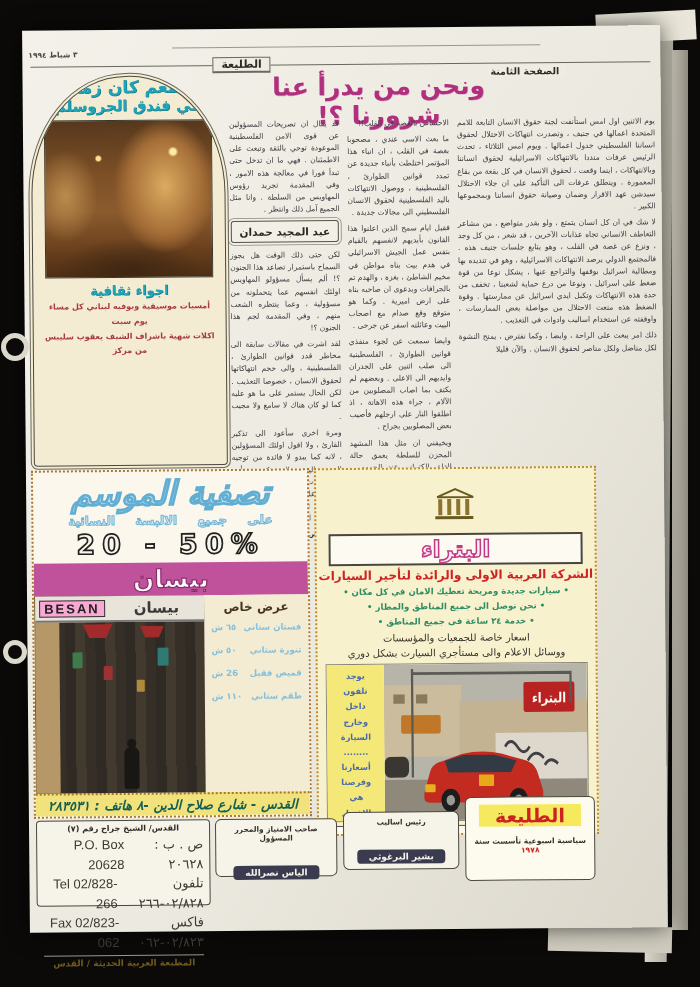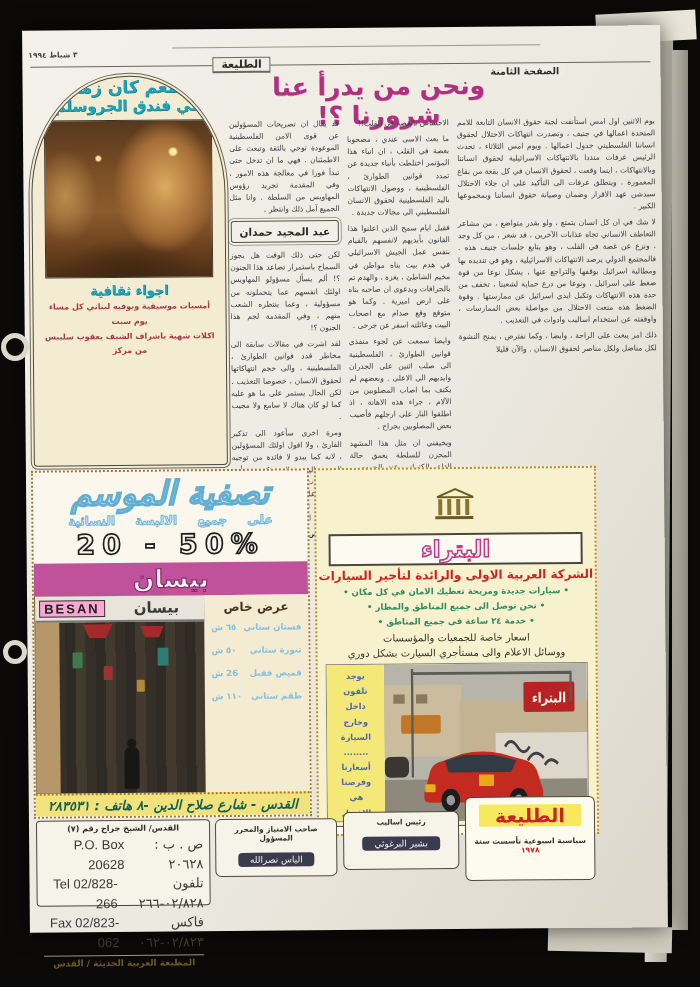--- a/index.html
+++ b/index.html
@@ -83,21 +83,21 @@
   .petra-notes{color:#35332c;font-size:10px;line-height:1.45;margin-top:2px}
   .petra-photorow{display:flex;margin:3px 8px 0;border:1px solid #8a8475}
   .petra-photo{width:78%;display:block}
   .petra-side{width:22%;background:#f4e878;color:#4a69ae;font-size:8.2px;font-weight:bold;line-height:1.85;padding-top:4px}
   .petra-contact{margin:4px 10px 0;border:1.6px solid #55524a;border-radius:7px;background:#fcf9ef;padding:2px 22px;position:relative;font-size:9.5px;color:#26252e;line-height:1.5}
   .rose{position:absolute;font-size:13px;color:#4a4a42}.rose-r{right:3px;top:1px}
 
   
   .fbox{border:1.4px solid #4a473e;border-radius:6px;background:#f6f3e9;text-align:center;padding:5px 4px}
   .fb-title{font-size:7.4px;font-weight:bold;color:#33312b}
-  .fb-pill{display:inline-block;background:#3b3b50;color:#f5f3ea;border-radius:4px;font-size:9px;font-weight:normal;padding:2px 12px;margin-top:10px}
+  .fb-pill{display:inline-block;background:#3b3b50;color:#f5f3ea;border-radius:4px;font-size:9px;font-weight:bold;padding:2px 12px;margin-top:23px}
   .pub{left:186px;top:790px;width:122px;height:58px}
   .edt{left:314px;top:784px;width:116px;height:58px}
   .paper{left:436px;top:770px;width:130px;height:84px;border-width:1.8px;background:#fdfaee}
   .paper-logo{display:inline-block;background:#f6e95e;color:#cc2222;font-size:19px;font-weight:bold;padding:0 16px;margin-top:2px}
   .paper-desc{font-size:7.6px;color:#33312b;margin-top:10px;font-weight:bold}
   .paper-year{color:#cc2222}
   .addr{left:7px;top:790px;width:174px;height:86px;border-radius:4px;text-align:right;padding:3px 6px}
   .addr-title{text-align:center;font-size:8px;font-weight:bold;color:#2e2c27;margin-bottom:2px}
   .addr-row{display:flex;direction:ltr;font-size:13px;color:#3c3a33;line-height:1.5}
   .addr-row .ar{direction:rtl}

